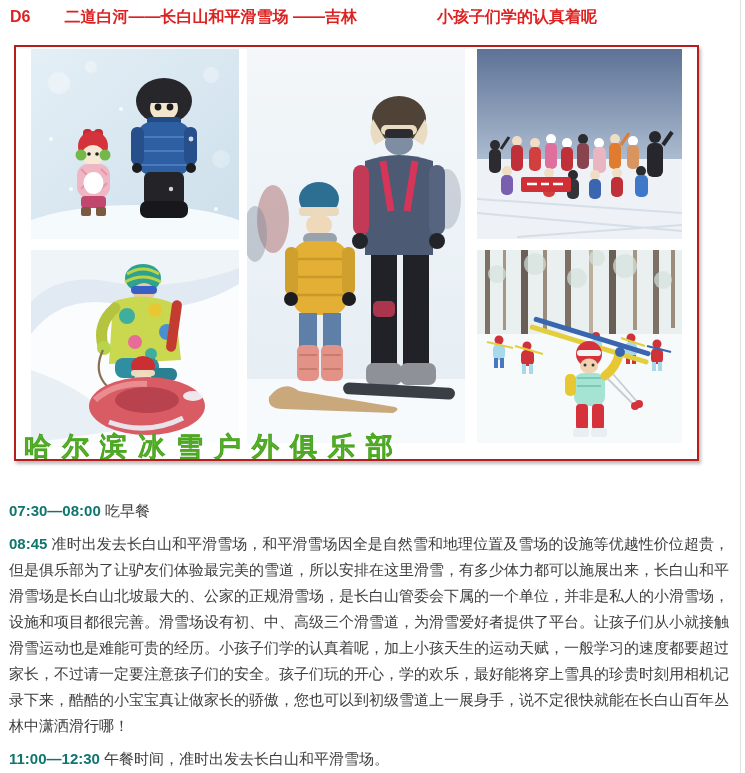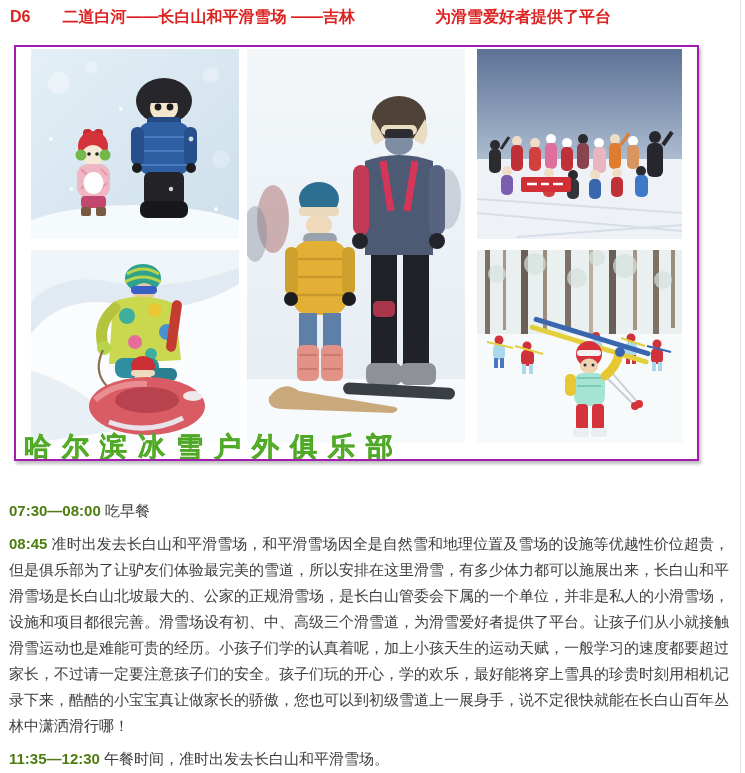--- a/index.html
+++ b/index.html
@@ -5,52 +5,52 @@
   html,body{margin:0;padding:0;}
   body{
     width:745px;height:773px;overflow:hidden;position:relative;
     background:#ffffff;
     font-family:"Liberation Sans","DejaVu Sans",sans-serif;
     -webkit-font-smoothing:antialiased;
   }
   .page-edge{position:absolute;top:0;bottom:0;right:4px;width:1px;background:#e3e3e3;}
   
   .day-header{margin:8px 0 0 10px;font-size:16px;font-weight:bold;line-height:18px;white-space:nowrap;}
-  .day-header .day{margin-right:32px;text-align:center;}
+  .day-header .day{margin-right:9px;text-align:center;}
   .day-header .stay{margin-left:80px;}
   
   .collage{
     position:relative;margin:19px 0 10px 14px;width:681px;height:412px;
-    border:2px solid #a21caf;background:#fff;overflow:hidden;
+    border:2px solid #b91c1c;background:#fff;overflow:hidden;
     box-shadow:2px 3px 3px rgba(110,110,110,.45);
   }
   .photo{position:absolute;overflow:hidden;background:#e8eef4;}
   .photo svg{display:block;width:100%;height:100%;}
   .ph1{left:15px;top:2px;width:208px;height:190px;}
   .ph2{left:231px;top:2px;width:218px;height:394px;}
   .ph3{left:461px;top:2px;width:205px;height:190px;}
   .ph4{left:15px;top:203px;width:208px;height:193px;}
   .ph5{left:461px;top:203px;width:205px;height:193px;}
   .watermark{
     position:absolute;left:8px;top:386px;white-space:nowrap;
     font-size:27px;line-height:28px;font-weight:bold;letter-spacing:11px;
     color:#64be32;-webkit-text-stroke:.5px #4ea625;
   }
   
   .schedule{margin-top:37px;padding:0 16px 0 9px;color:#3d3d3d;font-size:15px;line-height:26px;}
   .schedule p{margin:0 0 7px 0;text-align:justify;}
-  .schedule .t{font-weight:bold;color:#4d7c0f;}
+  .schedule .t{font-weight:bold;color:#0f766e;}
 </style>
 </head>
 <body>
 
 <div class="page-edge"></div>
 
 <div class="day-header">
-  <span class="day" style="color:#dd2222;">D6</span><span class="route" style="color:#dd2222;">二道白河——长白山和平滑雪场 ——吉林</span><span class="stay" style="color:#dd2222;">为滑雪爱好者提供了平台</span>
+  <span class="day" style="color:#dd2222;">D6</span><span class="route" style="color:#dd2222;margin-left:25px;">二道白河——长白山和平滑雪场 ——吉林</span><span class="stay" style="color:#dd2222;">小孩子们学的认真着呢</span>
 </div>
 
 <div class="collage">
 
   <div class="photo ph1">
     <svg viewBox="0 0 208 190" preserveAspectRatio="none">
       <defs>
           <linearGradient id="g1" x1="0" y1="0" x2="1" y2="1">
         <stop offset="0" stop-color="#e4eff6"></stop>
             <stop offset="1" stop-color="#cddfeb"></stop>
@@ -337,15 +337,15 @@
       </g>
     </svg>
   </div>
 
   <div class="watermark">哈尔滨冰雪户外俱乐部</div>
 </div>
 
 <div class="schedule">
   <p><span class="t">07:30—08:00</span> <span>吃早餐</span></p>
   <p><span class="t">08:45</span> <span>准时出发去长白山和平滑雪场，和平滑雪场因全是自然雪和地理位置及雪场的设施等优越性价位超贵，但是俱乐部为了让驴友们体验最完美的雪道，所以安排在这里滑雪，有多少体力都可以施展出来，长白山和平滑雪场是长白山北坡最大的、公家的正规滑雪场，是长白山管委会下属的一个单位，并非是私人的小滑雪场，设施和项目都很完善。滑雪场设有初、中、高级三个滑雪道，为滑雪爱好者提供了平台。让孩子们从小就接触滑雪运动也是难能可贵的经历。小孩子们学的认真着呢，加上小孩天生的运动天赋，一般学习的速度都要超过家长，不过请一定要注意孩子们的安全。孩子们玩的开心，学的欢乐，最好能将穿上雪具的珍贵时刻用相机记录下来，酷酷的小宝宝真让做家长的骄傲，您也可以到初级雪道上一展身手，说不定很快就能在长白山百年丛林中潇洒滑行哪！</span></p>
-  <p><span class="t">11:35—12:30</span> <span>午餐时间，准时出发去长白山和平滑雪场。</span></p>
+  <p><span class="t">11:00—12:30</span> <span>午餐时间，准时出发去长白山和平滑雪场。</span></p>
 
 </div>
 
 </body></html>

